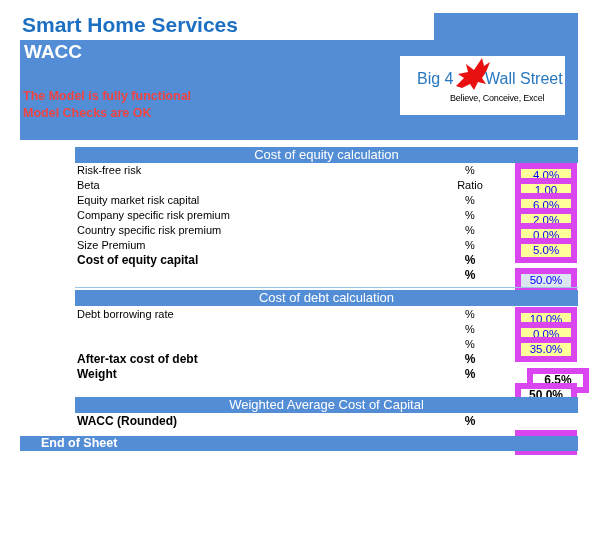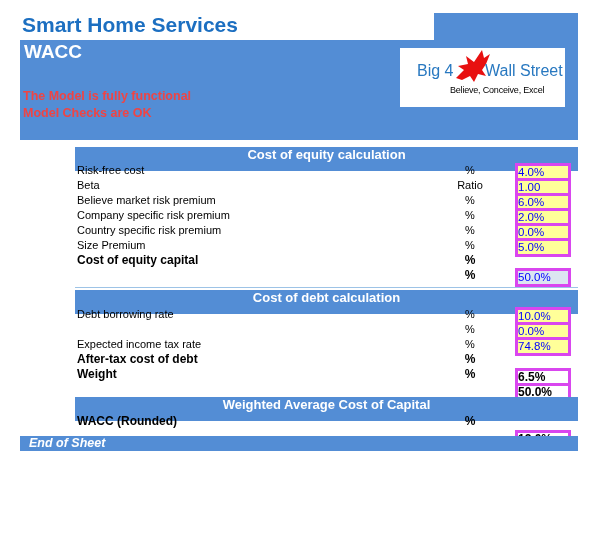--- a/index.html
+++ b/index.html
@@ -4,42 +4,42 @@
 <style>
   html, body { margin:0; padding:0; background:#ffffff; }
   body { width:600px; height:548px; position:relative; overflow:hidden;
          font-family:"Liberation Sans", sans-serif; color:#000; }
   .abs { position:absolute; }
   .title { left:22px; top:13px; font-size:21px; font-weight:bold; color:#1c6fc1; letter-spacing:0px; }
   .band-main { left:20px; top:40px; width:558px; height:100px; background:#538dd5; }
   .band-top { left:434px; top:13px; width:144px; height:28px; background:#538dd5; }
   .wacc-title { left:24px; top:41px; font-size:19px; font-weight:bold; color:#ffffff; }
   .status { left:23px; font-size:12.5px; font-weight:bold; color:#ef4444; }
-  .logo { left:400px; top:48px; width:165px; height:59px; background:#ffffff; }
+  .logo { left:400px; top:56px; width:165px; height:59px; background:#ffffff; }
   .logo .big4 { position:absolute; left:17px; top:14px; font-size:16px; color:#2878c0; }
   .logo .ws { position:absolute; left:85px; top:14px; font-size:16px; color:#2878c0; }
   .logo .tag { position:absolute; left:50px; top:37px; font-size:9px; color:#000; font-family:"Liberation Sans Narrow","Liberation Sans",sans-serif; letter-spacing:-0.2px; }
   .logo svg { position:absolute; left:52px; top:0px; }
 
-  .sect-head { left:75px; width:503px; height:24px; background:#538dd5; color:#fff;
-               font-weight:bold; font-size:13px; text-align:center; line-height:16px; }
+  .sect-head { left:75px; width:503px; height:16px; background:#538dd5; color:#fff;
+               font-weight:normal; font-size:13px; text-align:center; line-height:16px; }
   .row { left:75px; width:503px; height:15px; }
   .row .lbl { position:absolute; left:2px; top:0; font-size:11px; line-height:15px; }
   .row.bold .lbl { font-weight:bold; font-size:12px; }
   .row .unit { position:absolute; left:440px; width:50px; text-align:center; top:0; font-size:11px; line-height:15px; }
   .row.bold .unit { font-weight:bold; font-size:12px; }
-  .valbox { position:absolute; left:515px; width:50px; height:13px; border:3px solid #d946ef;
-            font-size:11.5px; line-height:13px; }
+  .valbox { position:absolute; left:515px; width:50px; height:13px; border:6px solid #d946ef;
+            font-size:11.5px; line-height:13px; text-align:center; }
   .vin { background:#ffff99; color:#0000ff; }
   .vcalc { background:#ffffff; color:#000; font-weight:bold; font-size:12px;margin-top:16px; }
   .vlink { background:#dce6f1; color:#0000ff; }
   .sep { left:75px; width:503px; height:1px; background:#9dc3e6; }
   .end-bar { left:20px; top:436px; width:558px; height:15px; background:#538dd5;
              color:#fff; font-weight:bold; font-size:12.5px; line-height:15px; }
-  .end-bar span { padding-left:9px;font-style:italic; }
+  .end-bar span { padding-left:21px; }
 </style>
 </head>
 <body>
 
 <div class="abs title">Smart Home Services</div>
 <div class="abs band-top"></div>
 <div class="abs band-main"></div>
 <div class="abs wacc-title">WACC</div>
 <div class="abs status" style="top:89px">The Model is fully functional</div>
 <div class="abs status" style="top:106px">Model Checks are OK</div>
@@ -49,31 +49,31 @@
   <svg width="40" height="38" viewBox="0 0 40 38">
     <path d="M4 30 L12 22 L6 18 L16 16 L14 8 L22 14 L30 2 L32 10 L38 6 L34 16 L30 22 L34 28 L26 26 L22 34 L18 28 L10 32 Z" fill="#e81010"></path>
   </svg>
   <span class="ws">Wall Street</span>
   <span class="tag">Believe, Conceive, Excel</span>
 </div>
 
 <div class="abs sect-head" style="top:147px">Cost of equity calculation</div>
 
 <div class="abs row" style="top:163px">
-  <span class="lbl">Risk-free cost</span>
+  <span class="lbl">Risk-free risk</span>
   <span class="unit" style="left:370px">%</span>
   <span class="valbox vin" style="left:440px">4.0%</span>
 </div>
 <div class="abs row" style="top:178px">
   <span class="lbl">Beta</span>
   <span class="unit" style="left:370px">Ratio</span>
   <span class="valbox vin" style="left:440px">1.00</span>
 </div>
 <div class="abs row" style="top:193px">
-  <span class="lbl">Believe market risk premium</span>
+  <span class="lbl">Equity market risk capital</span>
   <span class="unit" style="left:370px">%</span>
   <span class="valbox vin" style="left:440px">6.0%</span>
 </div>
 <div class="abs row" style="top:208px">
   <span class="lbl">Company specific risk premium</span>
   <span class="unit" style="left:370px">%</span>
   <span class="valbox vin" style="left:440px">2.0%</span>
 </div>
 <div class="abs row" style="top:223px">
   <span class="lbl">Country specific risk premium</span>
@@ -101,28 +101,27 @@
 <div class="abs row" style="top:307px">
   <span class="lbl">Debt borrowing rate</span>
   <span class="unit" style="left:370px">%</span>
   <span class="valbox vin" style="left:440px">10.0%</span>
 </div>
 <div class="abs row" style="top:322px">
   <span class="unit" style="left:370px">%</span>
   <span class="valbox vin" style="left:440px">0.0%</span>
 </div>
 <div class="abs row" style="top:337px">
-  <span class="lbl">Expected income tax rate</span>
   <span class="unit" style="left:370px">%</span>
-  <span class="valbox vin" style="left:440px">74.8%</span>
+  <span class="valbox vin" style="left:440px">35.0%</span>
 </div>
 <div class="abs row bold" style="top:352px">
   <span class="lbl">After-tax cost of debt</span>
   <span class="unit" style="left:370px">%</span>
-  <span class="valbox vcalc" style="left:440px">6.5%</span>
+  <span class="valbox vcalc" style="left:452px">6.5%</span>
 </div>
 <div class="abs row bold" style="top:367px">
   <span class="lbl">Weight</span>
   <span class="unit" style="left:370px">%</span>
   <span class="valbox vcalc" style="left:440px">50.0%</span>
 </div>
 
 <div class="abs sect-head" style="top:397px">Weighted Average Cost of Capital</div>
 <div class="abs row bold" style="top:414px">
   <span class="lbl">WACC (Rounded)</span>

